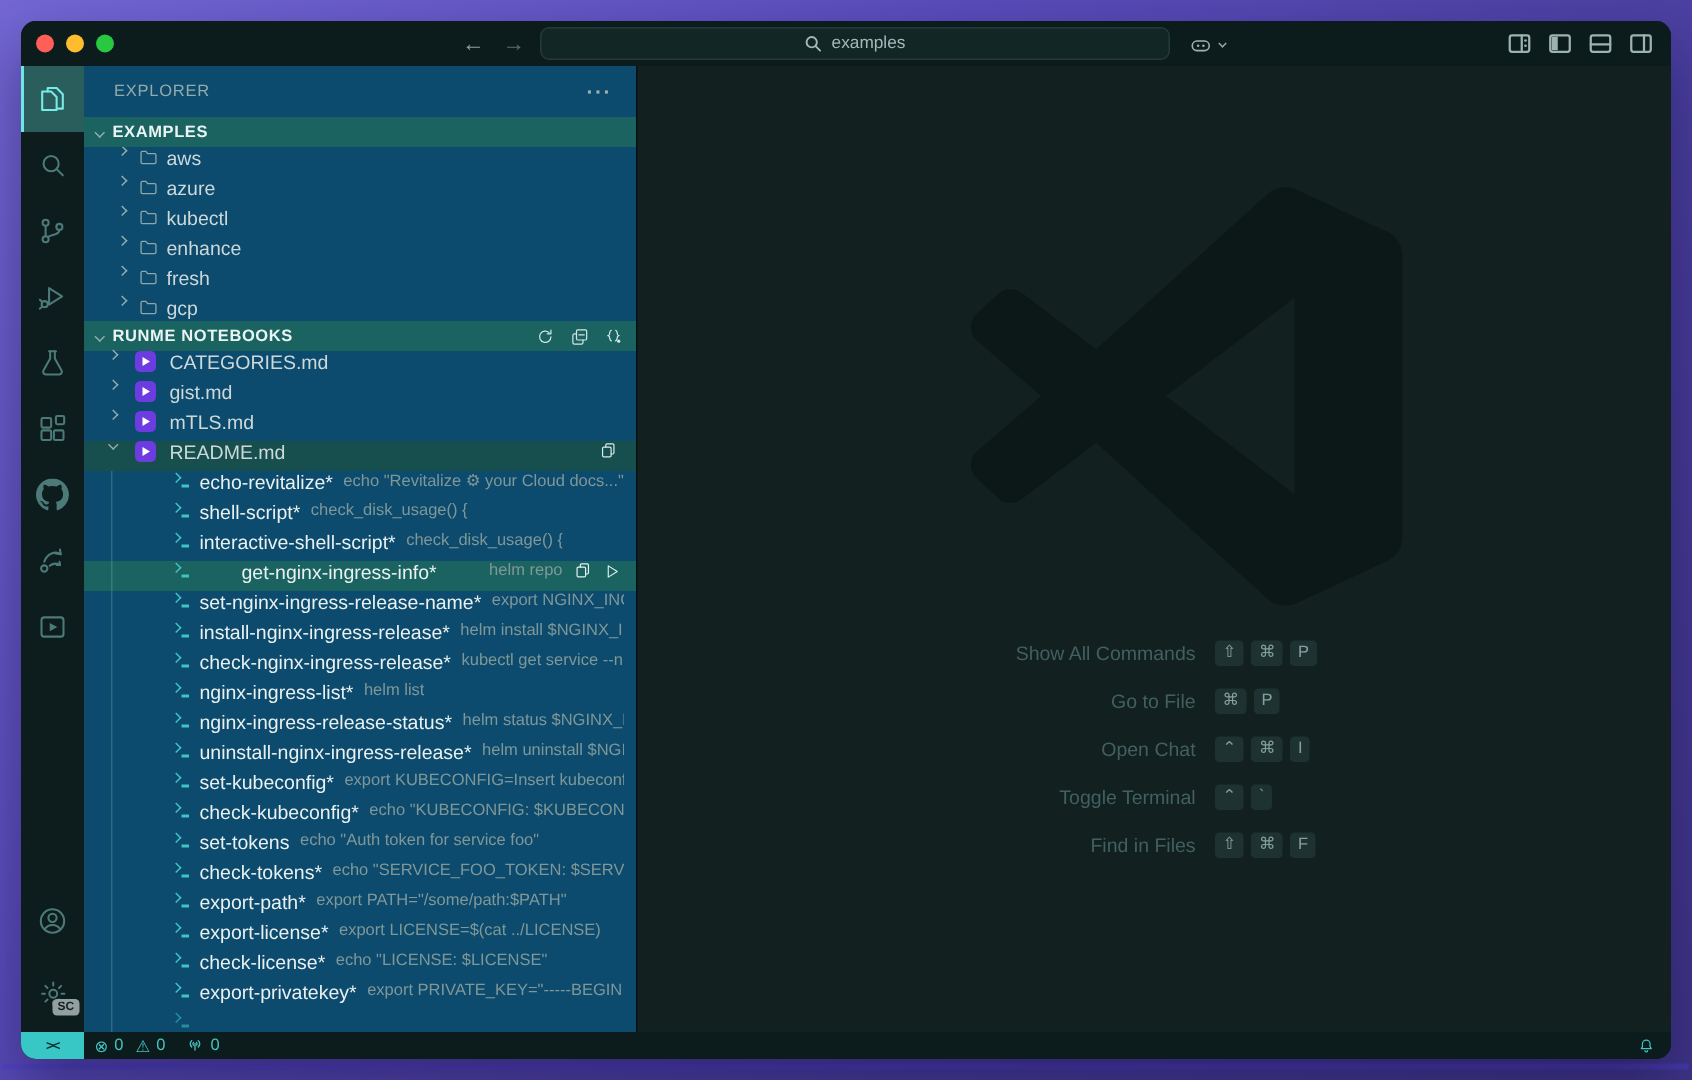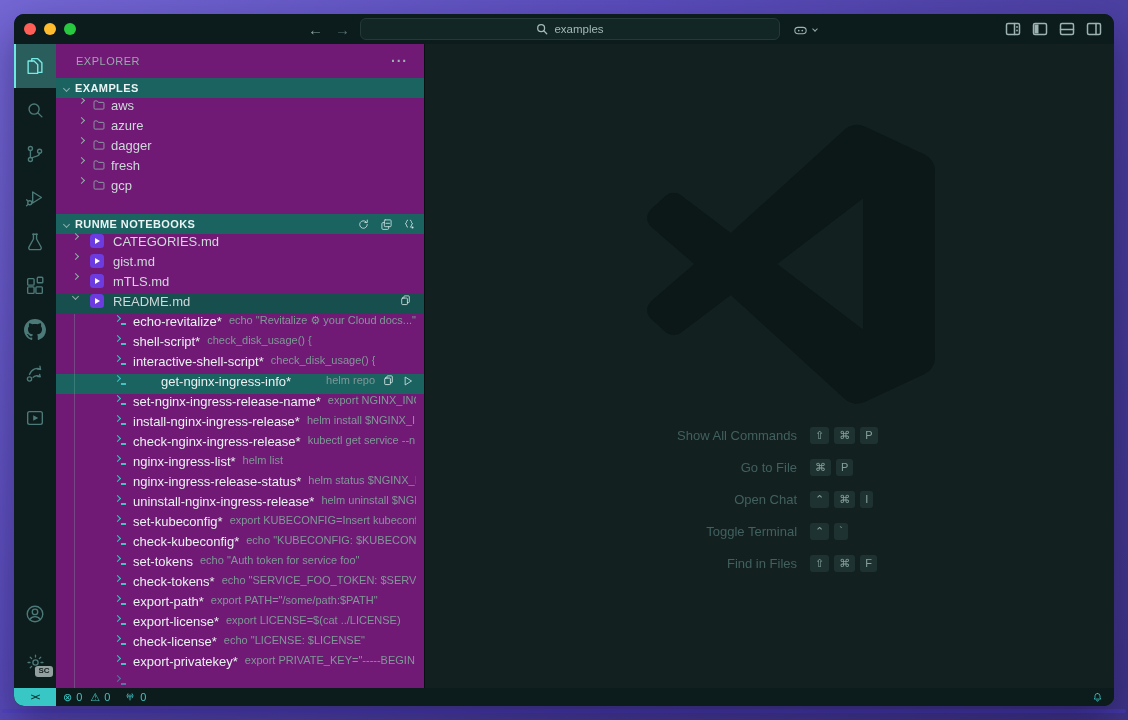--- a/index.html
+++ b/index.html
@@ -45,21 +45,21 @@
   .ab-cell { height: 44px; display: flex; align-items: center; justify-content: center; position: relative; }
   .ab-cell.active { background: #295e5d; color: #79ebe7; }
   .ab-cell.active::before { content:""; position:absolute; left:0; top:0; bottom:0; width:2px; background:#6fe6e2; }
   .ab-spacer { flex: 1; }
   .ab-cell svg { display:block; }
   .gear-wrap { position: relative; }
   .gear-badge { position: absolute; right: -7px; bottom: -4px; background: #93a0a0; color: #15201f;
     font-size: 8px; font-weight: bold; padding: 1px 3px; border-radius: 3px; line-height: 1.1; margin-left: 12px; }
 
   
-  .sidebar { width: 368px; background: #701a75; position: relative; overflow: hidden; }
+  .sidebar { width: 368px; background: #0c4a6e; position: relative; overflow: hidden; }
   .sidebar-title { height: 34px; display: flex; align-items: center; justify-content: space-between;
     padding: 0 16px 0 20px; font-size: 11px; letter-spacing: .5px; color: #93abaa; }
   .dots { font-size: 14px; letter-spacing: 1px; color: #9db3b2; font-weight: bold; }
   .section-header { height: 20px; background: #1a6361; display: flex; align-items: center; gap: 6px;
     padding: 0 8px; font-size: 11px; font-weight: bold; letter-spacing: .4px; color: #e9f4f3; }
   .sec-actions { margin-left: auto; display: flex; gap: 10px; align-items: center; color: #d4e7e6; }
   .row { height: 20px; display: flex; align-items: flex-start; font-size: 13px; color: #ccd9d8; width: 100%; }
   .folders { height: 116px; overflow: hidden; }
   .folder-row { padding-left: 19px; gap: 5px; }
   .folder-row .chevbox, .file-row .chevbox { width: 12px; display: flex; justify-content: center; }
@@ -275,23 +275,32 @@
             <span>azure</span>
           </div>
 
           <div class="row folder-row">
             <span class="chevbox">
               <span class="chev right"></span>
             </span>
             <svg class="stroke" width="14" height="14" viewBox="0 0 24 24" style="color:#8fa7a6">
               <path d="M3.5 6.5a1.5 1.5 0 0 1 1.5-1.5h4l2 2.5h8a1.5 1.5 0 0 1 1.5 1.5v8.5a1.5 1.5 0 0 1-1.5 1.5H5a1.5 1.5 0 0 1-1.5-1.5z"></path>
             </svg>
-            <span>dagger</span>
-          </div>
-
+            <span>kubectl</span>
+          </div>
+
+          <div class="row folder-row">
+            <span class="chevbox">
+              <span class="chev right"></span>
+            </span>
+            <svg class="stroke" width="14" height="14" viewBox="0 0 24 24" style="color:#8fa7a6">
+              <path d="M3.5 6.5a1.5 1.5 0 0 1 1.5-1.5h4l2 2.5h8a1.5 1.5 0 0 1 1.5 1.5v8.5a1.5 1.5 0 0 1-1.5 1.5H5a1.5 1.5 0 0 1-1.5-1.5z"></path>
+            </svg>
+            <span>enhance</span>
+          </div>
 
           <div class="row folder-row">
             <span class="chevbox">
               <span class="chev right"></span>
             </span>
             <svg class="stroke" width="14" height="14" viewBox="0 0 24 24" style="color:#8fa7a6">
               <path d="M3.5 6.5a1.5 1.5 0 0 1 1.5-1.5h4l2 2.5h8a1.5 1.5 0 0 1 1.5 1.5v8.5a1.5 1.5 0 0 1-1.5 1.5H5a1.5 1.5 0 0 1-1.5-1.5z"></path>
             </svg>
             <span>fresh</span>
           </div>

